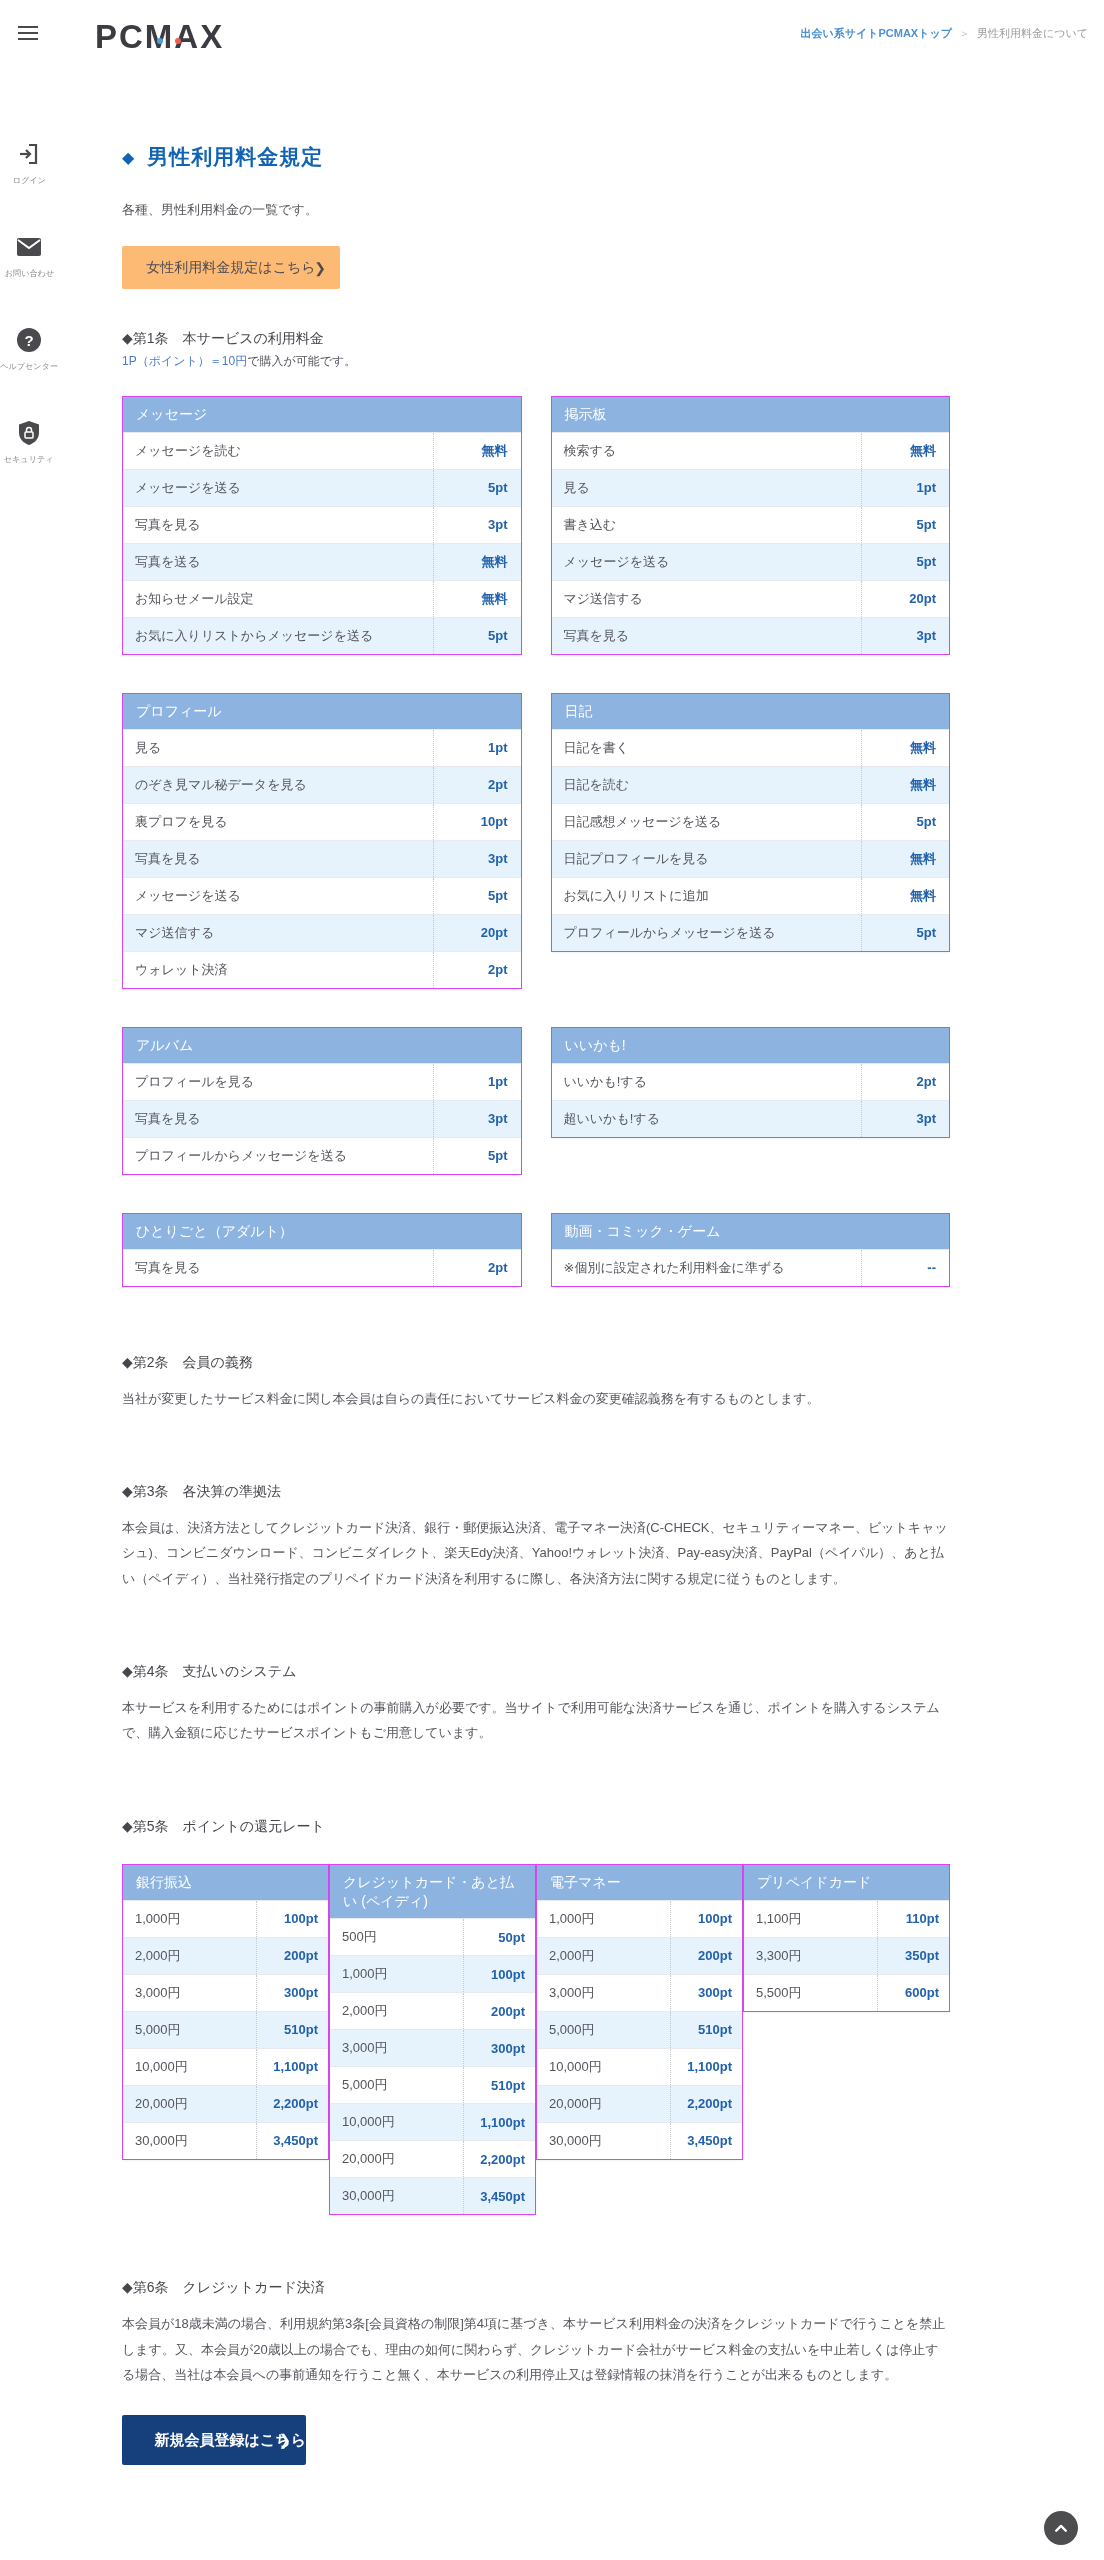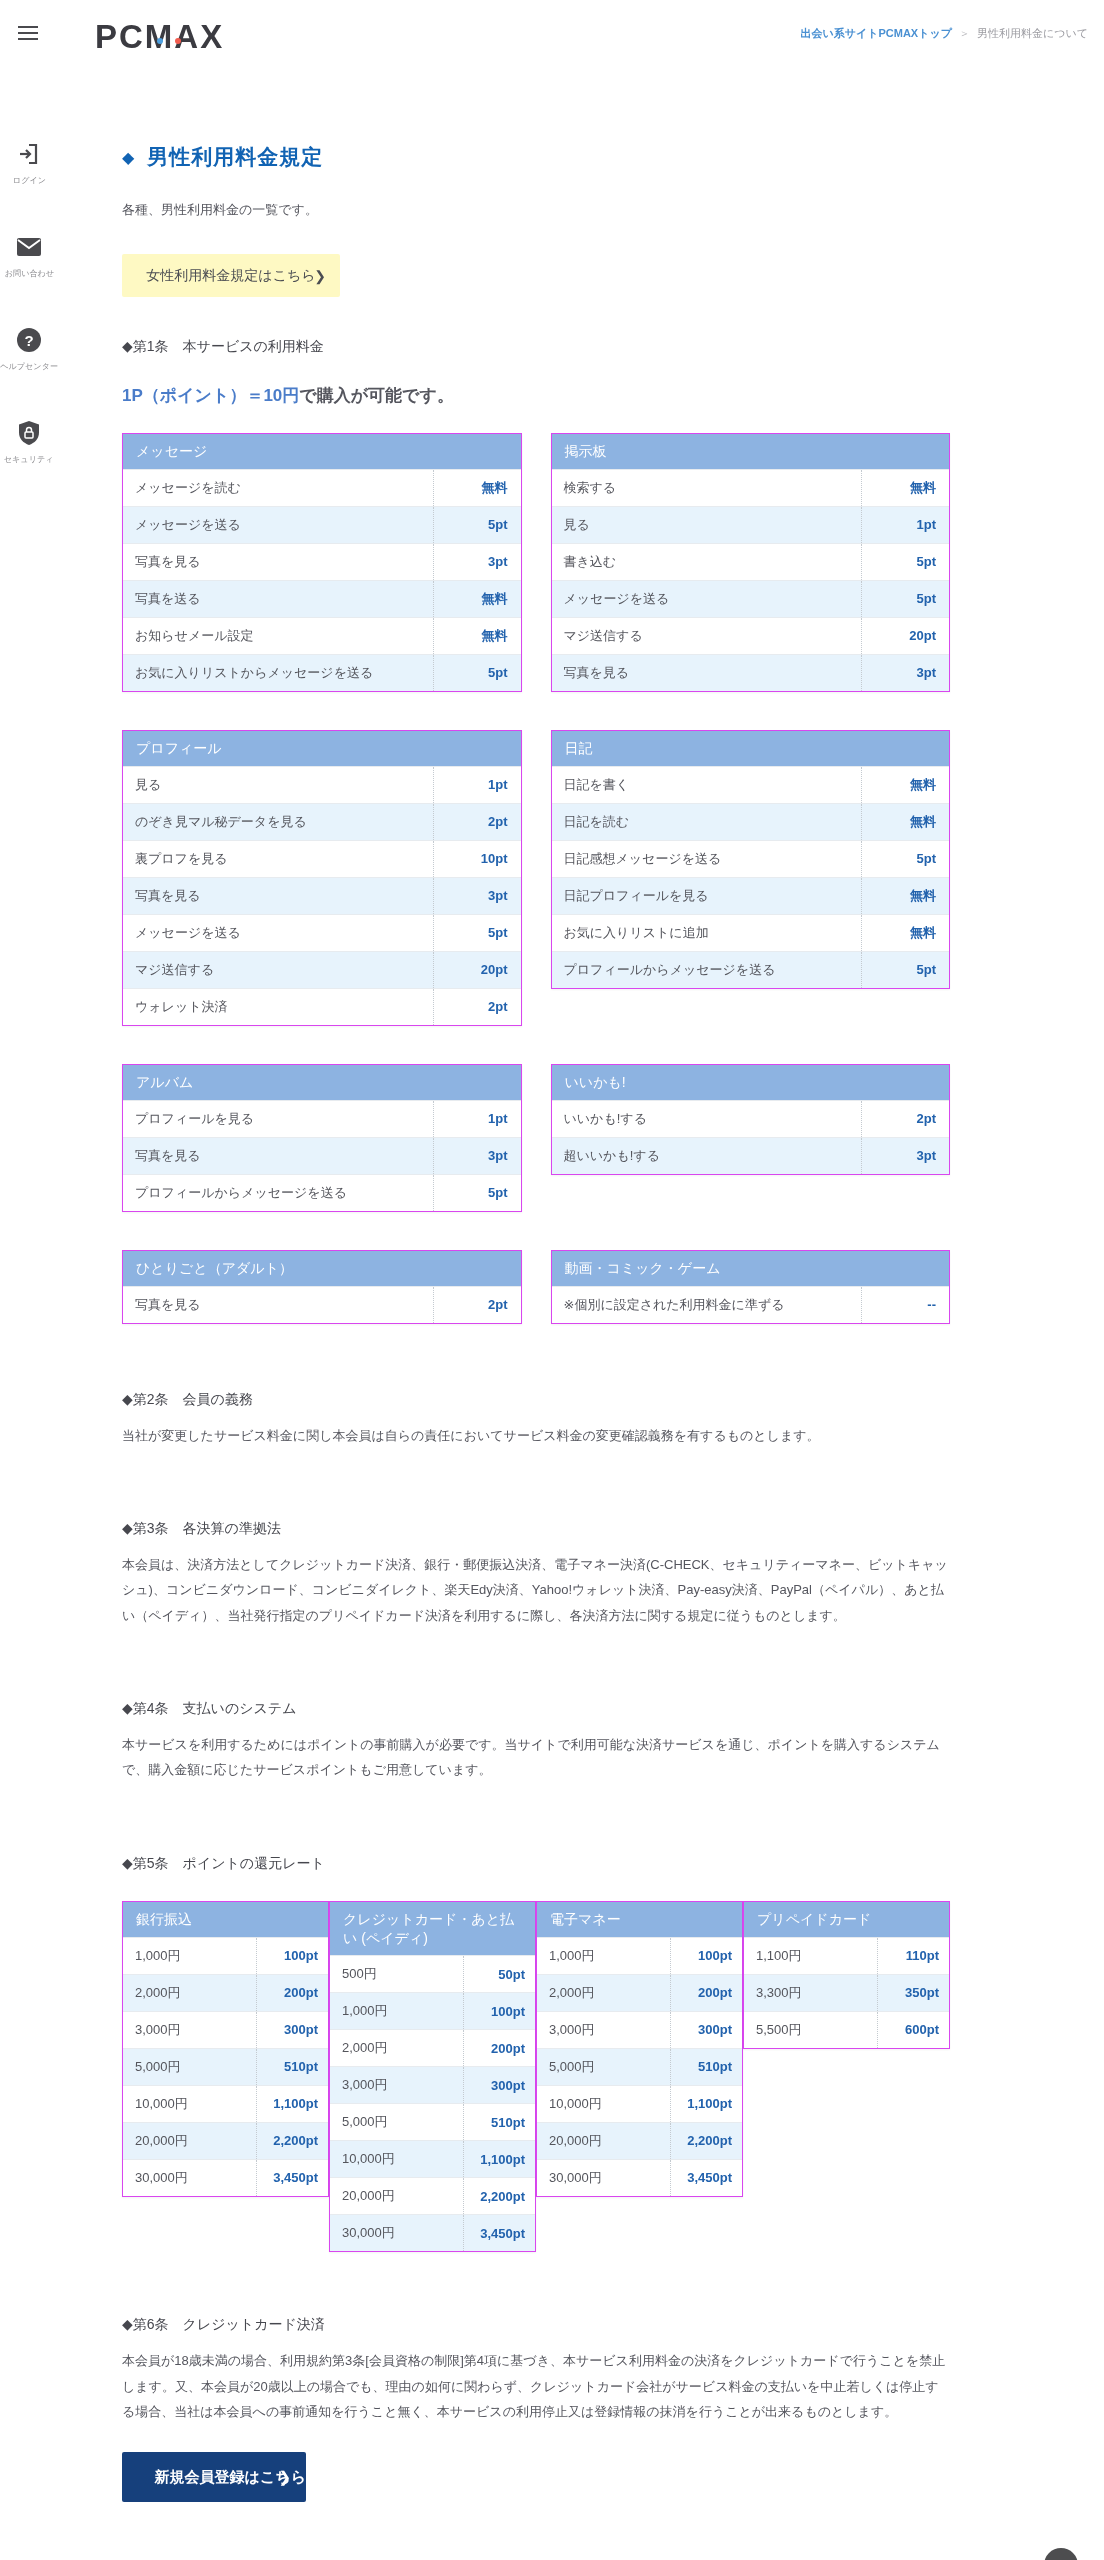--- a/index.html
+++ b/index.html
@@ -33,30 +33,30 @@
            font-size:15px; font-weight:bold; display:flex; align-items:center; justify-content:center; }
   .qicon::before { content:"?"; }
 
   
   main { margin-left:122px; width:828px; padding-top:79px; }
   .ptitle { display:flex; align-items:center; font-size:21px; font-weight:bold; color:#1163b3; letter-spacing:1px; }
   .ptitle .dia { font-size:16px; margin-right:12px; }
   .ptitle .dia::before { content:"◆"; }
   .intro { margin-top:30px; font-size:13px; color:#55565e; }
 
-  .btn-gray { position:relative; margin-top:35px; width:218px; height:43px; background:#fef9c3;
+  .btn-gray { position:relative; margin-top:27px; width:218px; height:43px; background:#fdba74;
               border:none; border-radius:2px; font-size:14px; color:#4b4d52; cursor:pointer;
               display:flex; align-items:center; justify-content:center;
               font-family:inherit; }
   .btn-gray .chev { position:absolute; right:14px; }
   .chev::before { content:"❯"; font-size:14px; }
 
   .ah { margin-top:72px; font-size:14px; font-weight:500; color:#46474e; }
   .ah.first { margin-top:41px; }
-  .note { margin-top:28px; font-size:17px; color:#5b87d5;font-weight:bold; }
+  .note { margin-top:5px; font-size:12px; color:#5b87d5; }
   .note .em { color:#4a7cc9; }
   .para { margin-top:14px; font-size:13px; line-height:1.95; color:#55565e; }
 
   
   .grid2 { margin-top:26px; display:grid; grid-template-columns:1fr 1fr; gap:38px 29px; align-items:start; }
   .grid4 { margin-top:28px; display:grid; grid-template-columns:repeat(4,1fr); align-items:start; }
   .ptable { border:1px solid #d946ef; background:#fff; box-shadow:0 1px 2px rgba(0,0,0,.05); }
   .thead { background:#8db3e1; color:#fff; font-size:14px; padding:8px 13px; line-height:1.35; }
   .prow { display:flex; align-items:stretch; min-height:37px; font-size:13px; border-top:1px solid #e7ebef; }
   .prow:first-of-type { border-top:none; }

